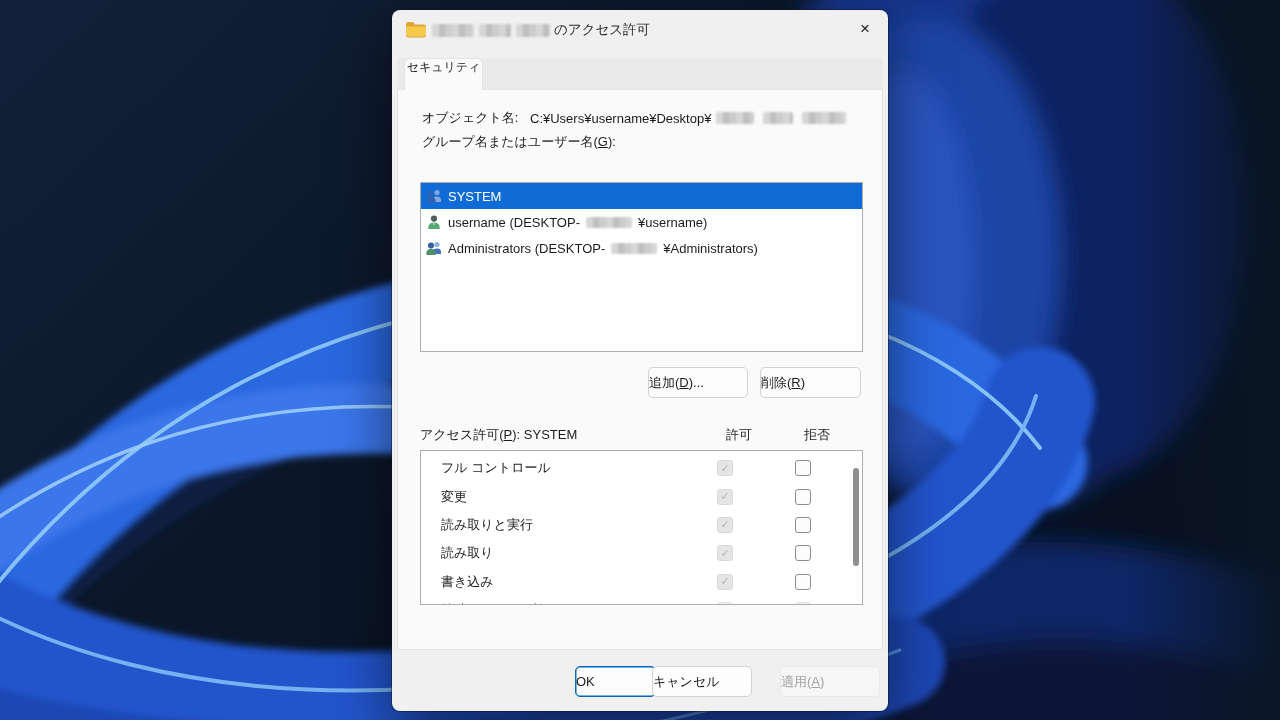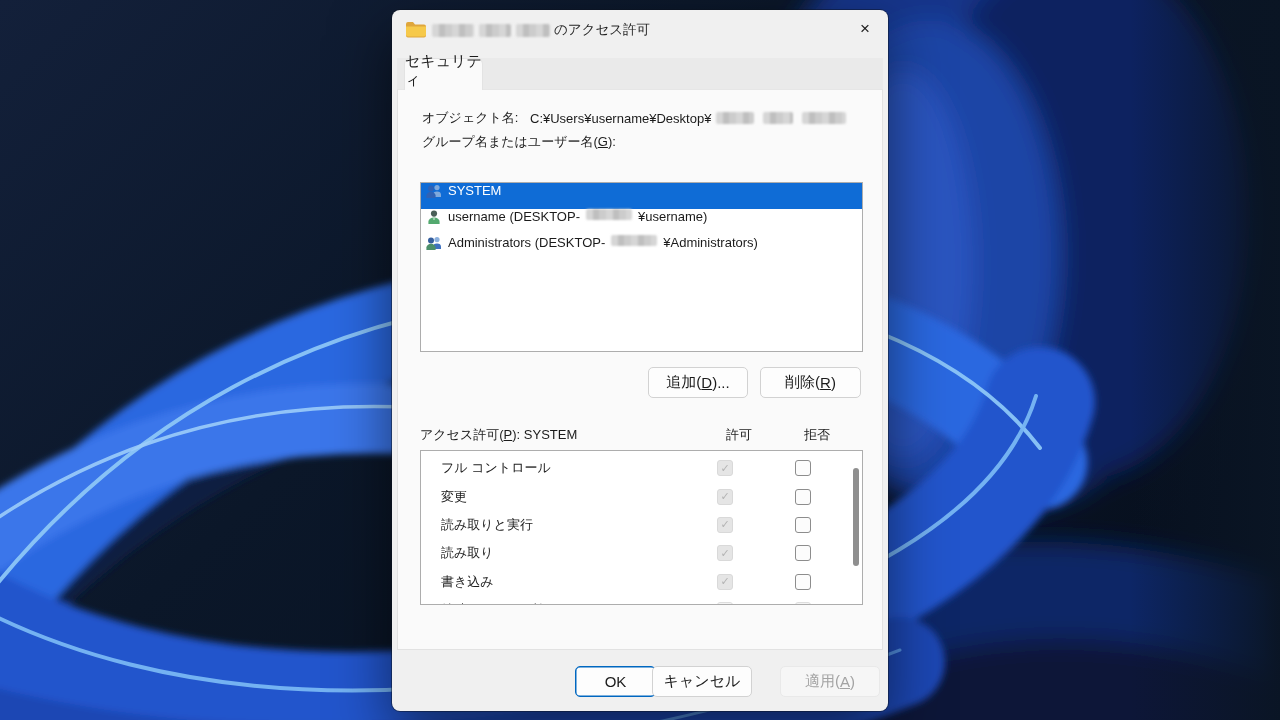--- a/index.html
+++ b/index.html
@@ -23,44 +23,44 @@
   .t-redact { position:absolute; top:14px; height:13px; }
   .tr1 { left:40px; width:42px; } .tr2 { left:87px; width:32px; } .tr3 { left:124px; width:34px; }
   .close-btn { position:absolute; right:0; top:0; width:46px; height:38px;
     display:flex; align-items:center; justify-content:center; font-size:17px;
     color:#1b1b1b; border-radius:0 8px 0 0; cursor:default; }
 
   .tabstrip { position:absolute; left:5px; right:5px; top:48px; height:31px;
     background:#eaeaea; }
   .tab { position:absolute; left:12px; top:48px; width:79px; height:32px;
     background:#fafafa; border:1px solid #e3e3e3; border-bottom:none;
-    border-radius:6px 6px 0 0; display:flex; align-items:flex-end; justify-content:center;
-    font-size:15px; z-index:2; }
+    border-radius:6px 6px 0 0; display:flex; align-items:flex-start; justify-content:center;
+    font-size:12px; z-index:2; }
   .panel { position:absolute; left:5px; right:5px; top:79px; height:561px;
     background:#fafafa; border:1px solid #e2e2e2; border-top-color:#e6e6e6; }
 
   .obj-row { position:absolute; left:30px; top:99px; display:flex; align-items:center;
     white-space:nowrap; }
   .obj-label { width:108px; }
   .p-redact { height:12px; margin-left:5px; }
   .pr1 { width:38px; } .pr2 { width:30px; margin-left:9px; } .pr3 { width:44px; margin-left:9px; }
   .group-label { position:absolute; left:30px; top:123px; white-space:nowrap; }
   .u { text-decoration:underline; }
 
   .userlist { position:absolute; left:28px; top:172px; width:443px; height:170px;
     background:#ffffff; border:1px solid #adadad; overflow:hidden; }
-  .urow { height:26px; display:flex; padding-left:4px;
+  .urow { height:26px; display:flex; align-items:center; padding-left:4px;
     white-space:nowrap; gap:5px; }
   .urow[data-selected="true"] { background:#0f6cd6; color:#ffffff; }
   .urow .l-redact { width:46px; height:11px; margin:0 1px; }
   .uicon { width:18px; height:16px; flex:0 0 18px; }
 
   .btn { position:absolute; height:31px; background:#fdfdfd; border:1px solid #d2d2d2;
-    border-radius:5px; display:flex; align-items:center; justify-content:center;
-    font-size:15px; color:#1b1b1b; white-space:nowrap; cursor:default; }
+    border-radius:5px; display:flex; align-items:center; 
+    font-size:13px; color:#1b1b1b; white-space:nowrap; cursor:default; }
   .btn-add { left:256px; top:357px; width:100px; }
   .btn-remove { left:368px; top:357px; width:101px; }
 
   .perm-header { position:absolute; left:28px; top:416px; white-space:nowrap; }
   .col-h { position:absolute; top:416px; width:56px; text-align:right; }
   .col-allow { left:304px; } .col-deny { left:382px; }
 
   .permlist { position:absolute; left:28px; top:440px; width:443px; height:155px;
     background:#ffffff; border:1px solid #adadad; overflow:hidden; padding-top:3px; }
   .prow { position:relative; height:28.4px; display:flex; align-items:center;

